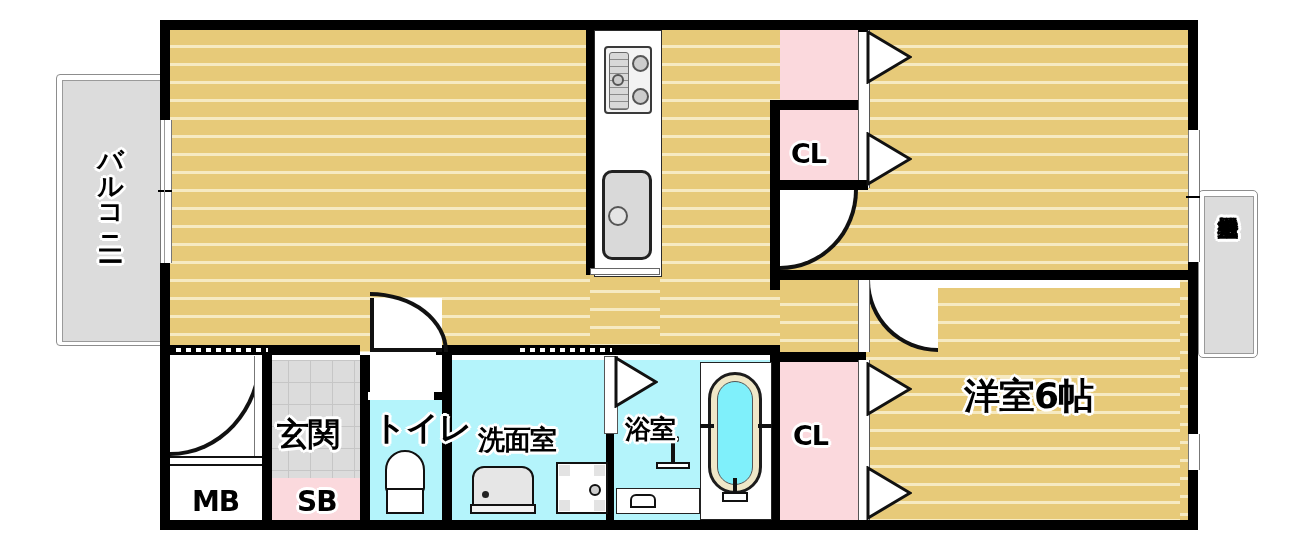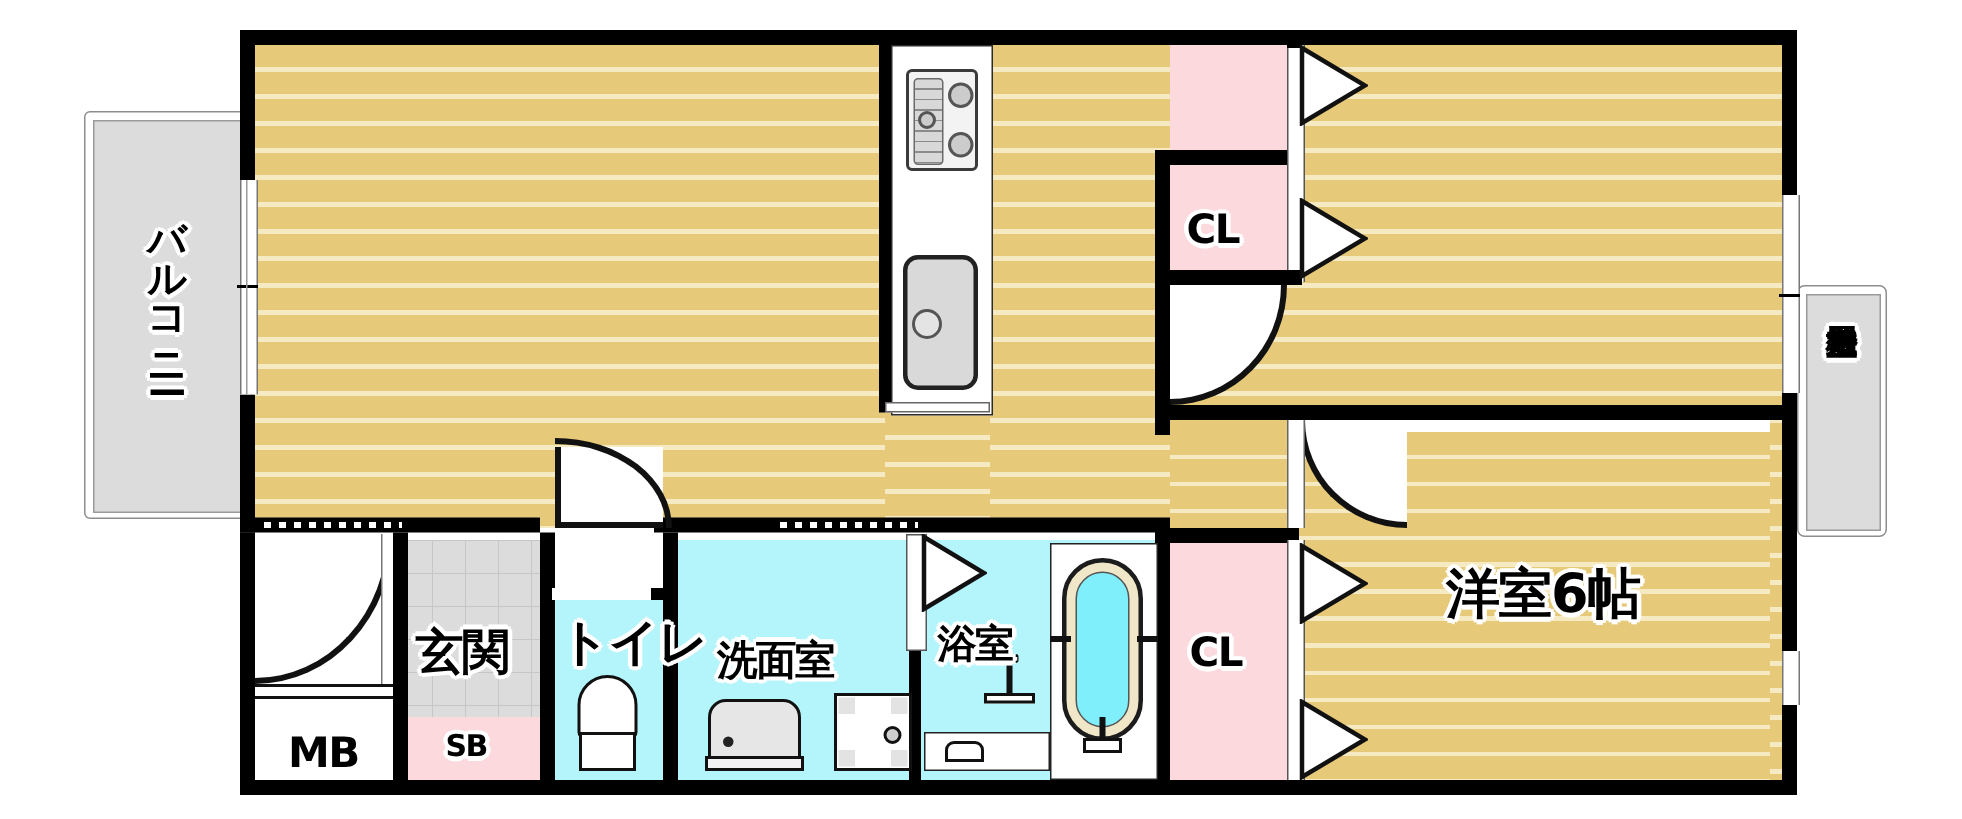--- a/index.html
+++ b/index.html
@@ -209,21 +209,21 @@
   <div class="white" style="left:858px;top:280px;width:10px;height:72px;border-left:1px solid #666;border-right:1px solid #666;"></div>
 
 
 
   <div class="lbl" style="left:964px;top:372px;font-size:36px;">洋室6帖</div>
 
   <div class="lbl" style="left:791px;top:138px;font-size:27px;">CL</div>
   <div class="lbl" style="left:793px;top:420px;font-size:27px;">CL</div>
 
   <div class="lbl" style="left:192px;top:485px;font-size:28px;">MB</div>
-  <div class="lbl" style="left:297px;top:485px;font-size:20px;">SB</div>
+  <div class="lbl" style="left:297px;top:485px;font-size:28px;">SB</div>
 
   <div class="lbl" style="left:277px;top:413px;font-size:32px;">玄関</div>
 
   <div class="lbl" style="left:373px;top:406px;font-size:33px;">トイレ</div>
 
   <div class="lbl" style="left:478px;top:394px;font-size:27px;margin-top:28px;">洗面室</div>
 
   <div class="lbl" style="left:625px;top:412px;font-size:26px;">浴室</div>
 
 </div>

